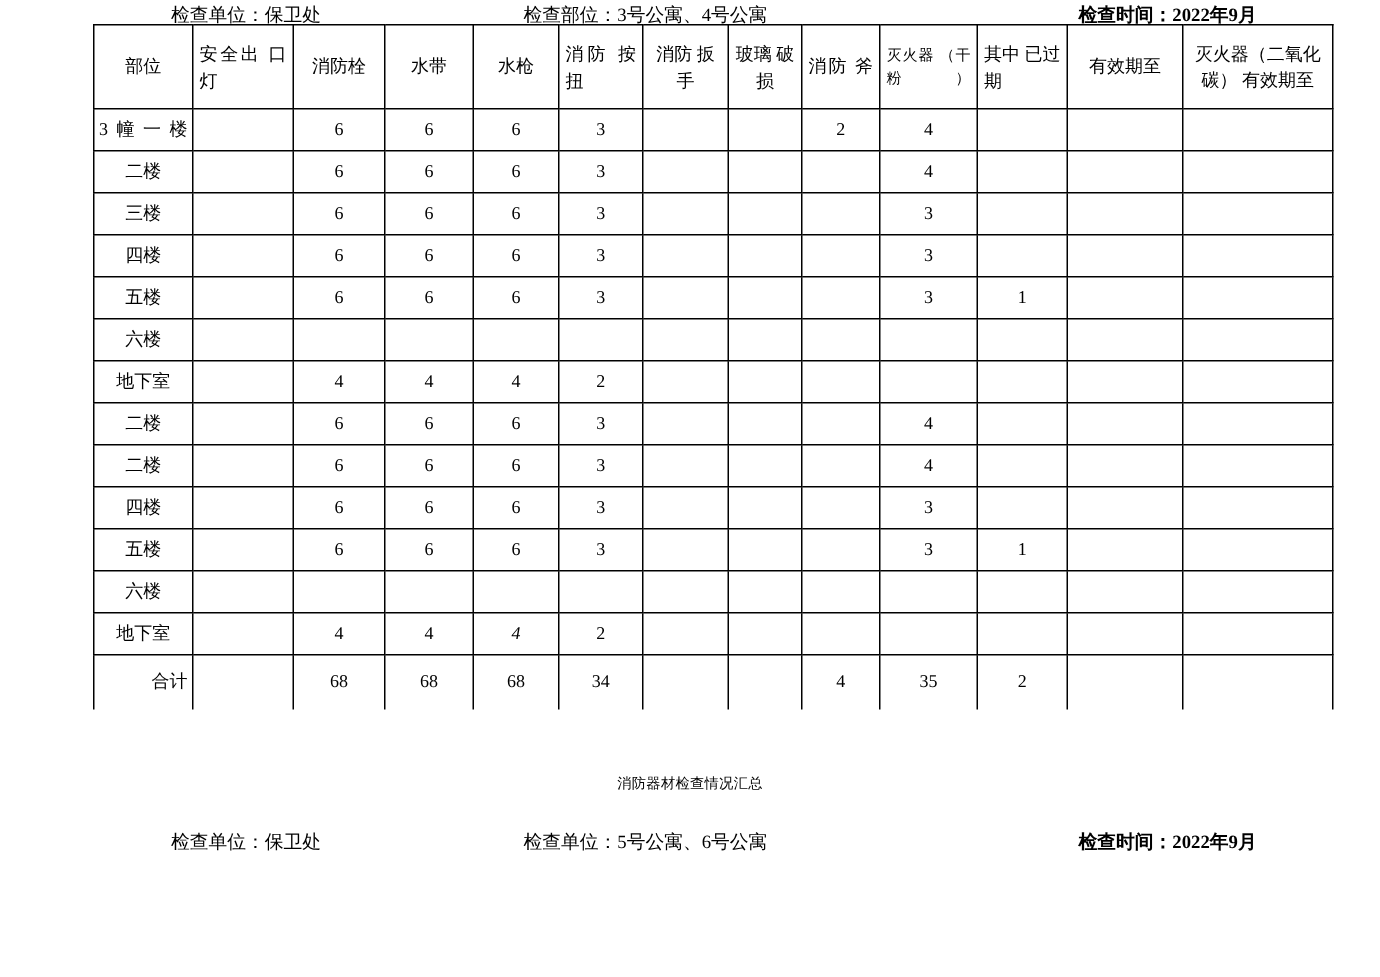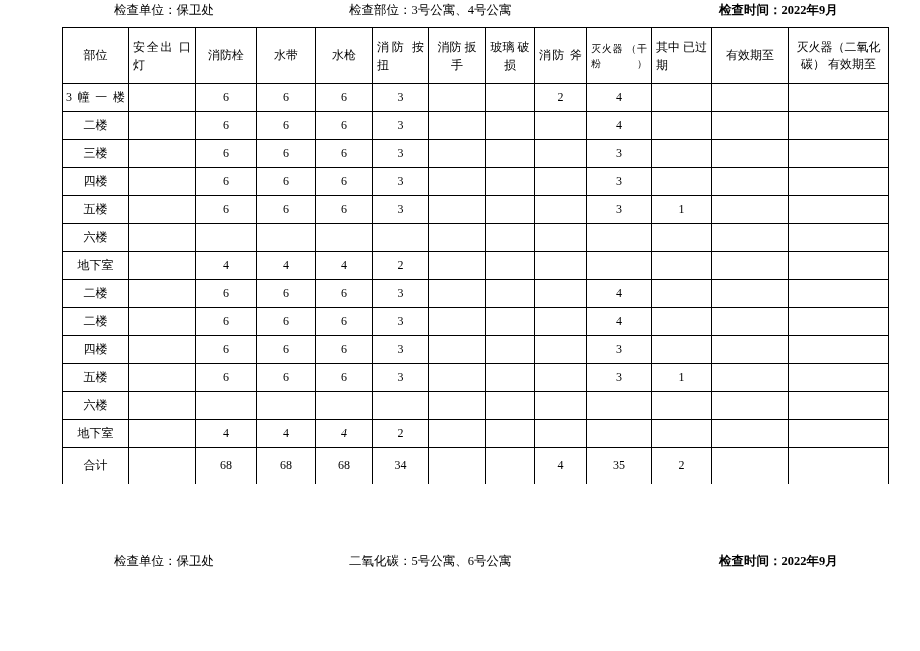--- a/index.html
+++ b/index.html
@@ -47,21 +47,21 @@
     text-align: center;
     font-size: 9.5px;
     line-height: 14px;
     letter-spacing: .2px;
   }
 
   
   .tbl-wrap {
     position: absolute;
     left: 62px;
-    top: 27px;
+    top: 16px;
     width: 796px;
   }
   table.fire-tbl {
     border-collapse: collapse;
     table-layout: fixed;
     width: 796px;
     font-size: 12px;
   }
   table.fire-tbl td {
     border: 1px solid #000000;
@@ -91,21 +91,21 @@
 
   
   td.label-cell { text-align: right; padding-right: 6px; }
   td.label-cell.wide {
     text-align: justify;
     text-align-last: justify;
     padding-right: 3px;
     padding-left: 3px;
     margin-left: 36px;
   }
-  td.label-cell.center { text-align: center; }
+  td.label-cell.center { text-align: right; }
 
   td.italic-val { font-style: italic; }
 
   tr.total-row td { height: 36px; }
   tr.total-row td.no-bottom { border-bottom: none; }
 </style>
 </head>
 <body>
 
 <div class="page">
@@ -360,20 +360,21 @@
             <td class="no-bottom">4</td>
             <td class="no-bottom">35</td>
             <td class="no-bottom">2</td>
             <td class="no-bottom"></td>
             <td class="no-bottom"></td>
           </tr>
         </tbody>
     </table>
   </div>
 
+  <div class="doc-subtitle" style="top:516px;">消防器材检查情况汇总</div>
 
   <div class="meta-row footer-meta" style="top:551px;">
     <span class="meta-unit">检查单位：保卫处</span>
-    <span class="meta-place">二氧化碳：5号公寓、6号公寓</span>
+    <span class="meta-place">检查单位：5号公寓、6号公寓</span>
     <span class="meta-time">检查时间：2022年9月</span>
   </div>
 
 </div>
 
 </body></html>

